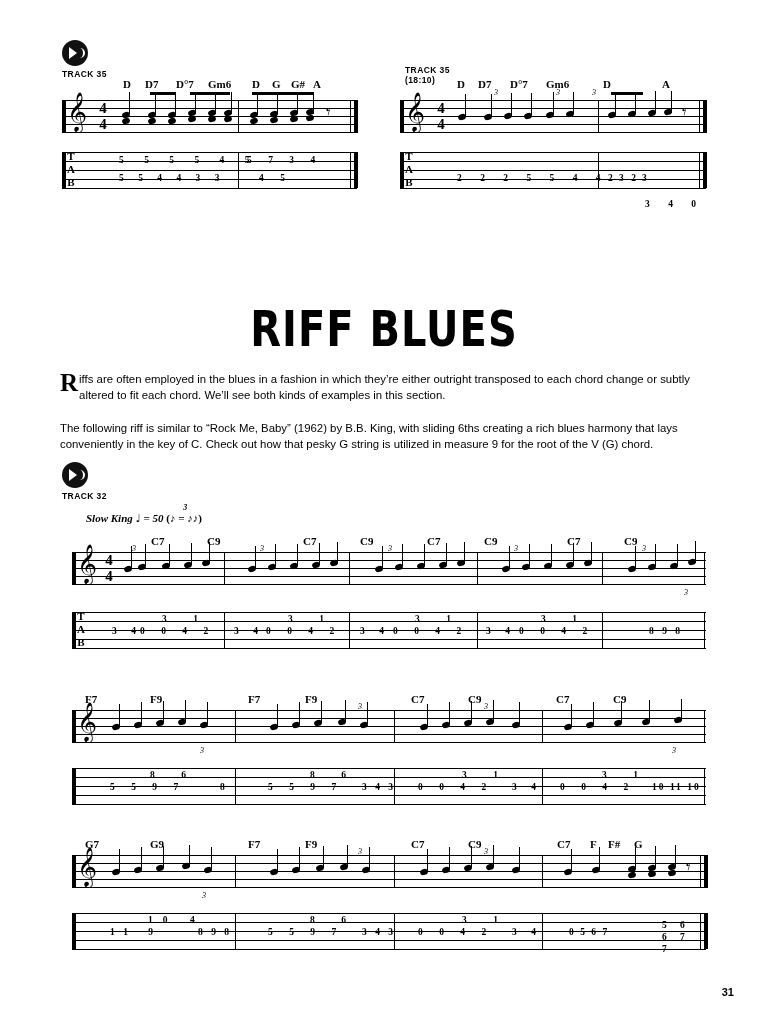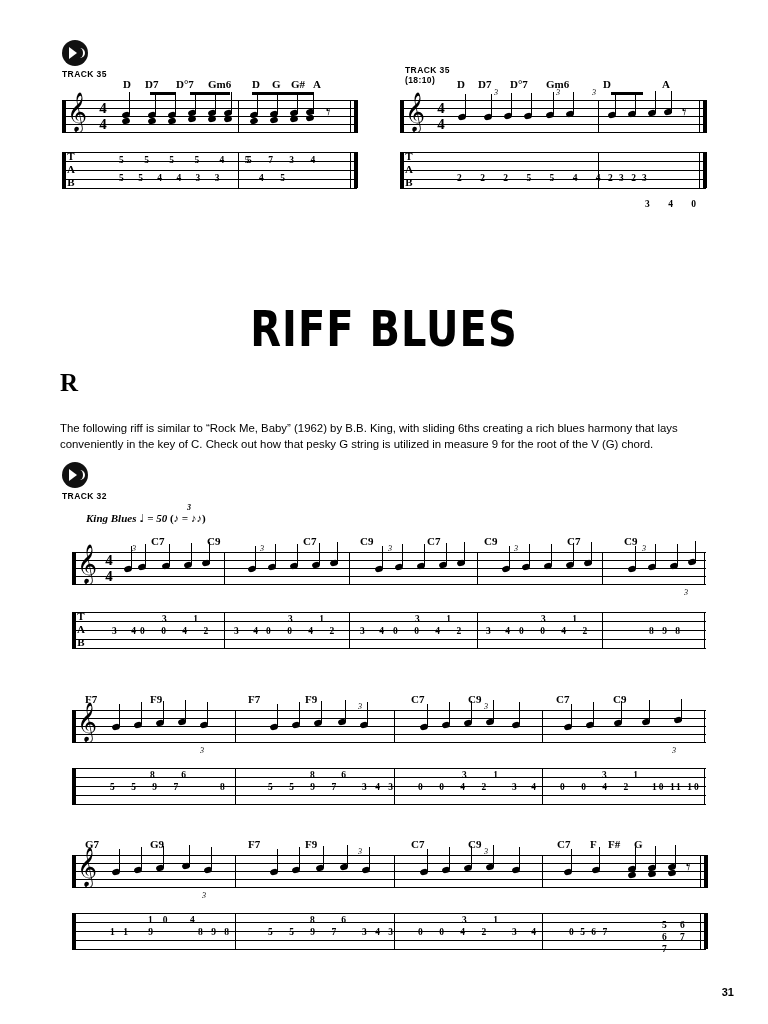--- a/index.html
+++ b/index.html
@@ -262,34 +262,34 @@
     <div class="tabword" style="left:4px;top:12px;width:10px;">A</div>
     <div class="tabword" style="left:4px;top:25px;width:10px;">B</div>
     <div class="tabnum" style="left:57px;top:21px;letter-spacing:8px;">2 2 2 5 5 4 4 3 3</div>
     <div class="tabnum" style="left:208px;top:21px;letter-spacing:8px;">2 2</div>
     <div class="tabnum" style="left:245px;top:3px;letter-spacing:8px;margin-top:44px;">3 4 0</div>
   </div>
 
   <div class="title" style="top:305px;">RIFF BLUES</div>
 
   <div class="para" style="left:60px;top:372px;width:650px;">
-    <span class="dropcap">R</span>
+    <span class="dropcap">R</span><span>iffs are often employed in the blues in a fashion in which they’re either outright transposed to each chord change or subtly altered to fit each chord. We’ll see both kinds of examples in this section.</span>
   </div>
 
   <div class="para" style="left:60px;top:421px;width:650px;">
     <span>The following riff is similar to “Rock Me, Baby” (1962) by B.B. King, with sliding 6ths creating a rich blues harmony that lays conveniently in the key of C. Check out how that pesky G string is utilized in measure 9 for the root of the V (G) chord.</span>
   </div>
 
   <div class="track-badge" style="left:62px;top:462px;">
     <div class="speaker"></div>
     <div class="track-label">TRACK 32</div>
   </div>
 
   <div class="tempo" style="left:86px;top:512px;">
-    <span>King Blues</span>
+    <span>Slow King</span>
     <span style="font-style:normal;font-family:'DejaVu Sans',sans-serif;">♩</span>
     <span>= 50</span>
     <span style="font-style:normal;">(♪</span>
     <span>=</span>
     <span style="position:relative;font-style:normal;">♪<span class="trip" style="left:-4px;top:-9px;">3</span>♪)</span>
   </div>
 
   <div class="chord" style="left:151px;top:535px;">C7</div>
   <div class="chord" style="left:207px;top:535px;">C9</div>
   <div class="chord" style="left:303px;top:535px;">C7</div>

